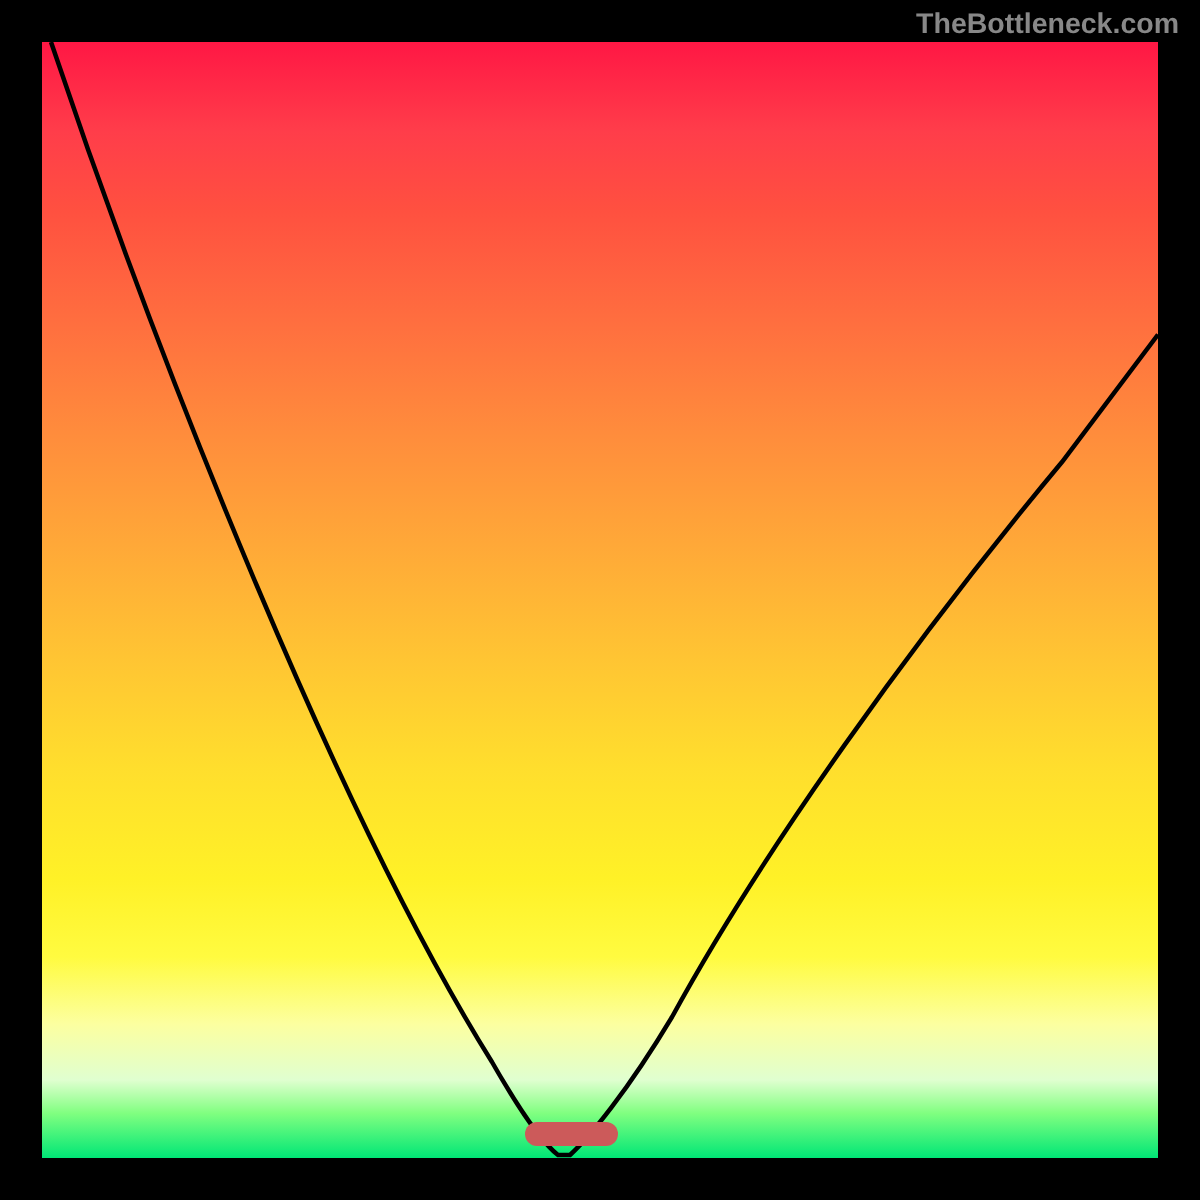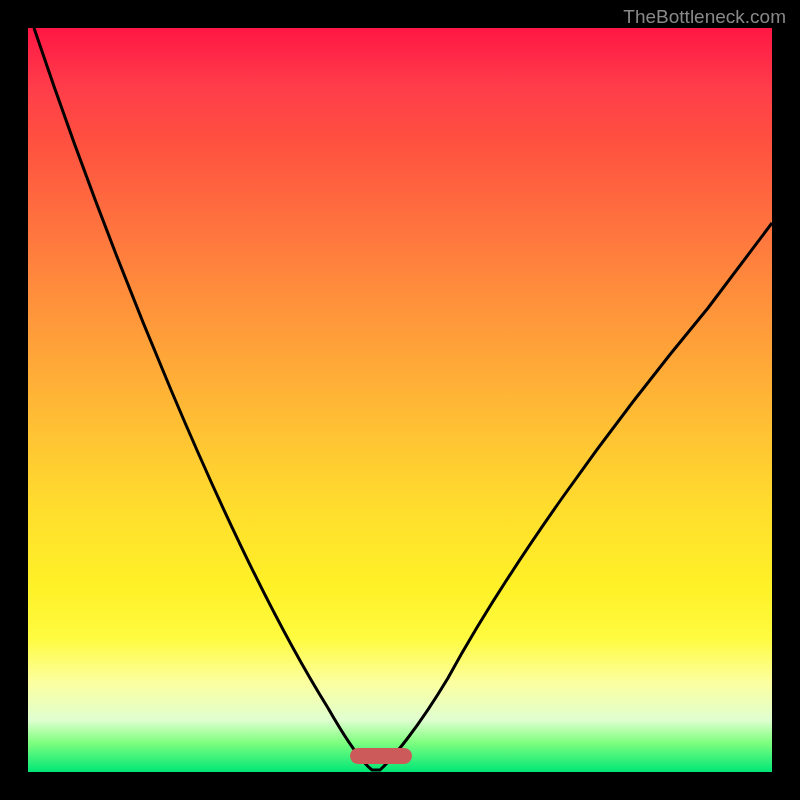--- a/index.html
+++ b/index.html
@@ -33,21 +33,21 @@
         #00e676 100%
       );
       overflow: hidden;
     }
     .watermark {
       position: absolute;
       top: 6px;
       right: 14px;
       color: #888;
       font-size: 19px;
-      font-weight: 400;
+      font-weight: 700;
       z-index: 10;
     }
     .curve {
       position: absolute;
       top: 0;
       left: 0;
       width: 744px;
       height: 744px;
     }
     .marker {

